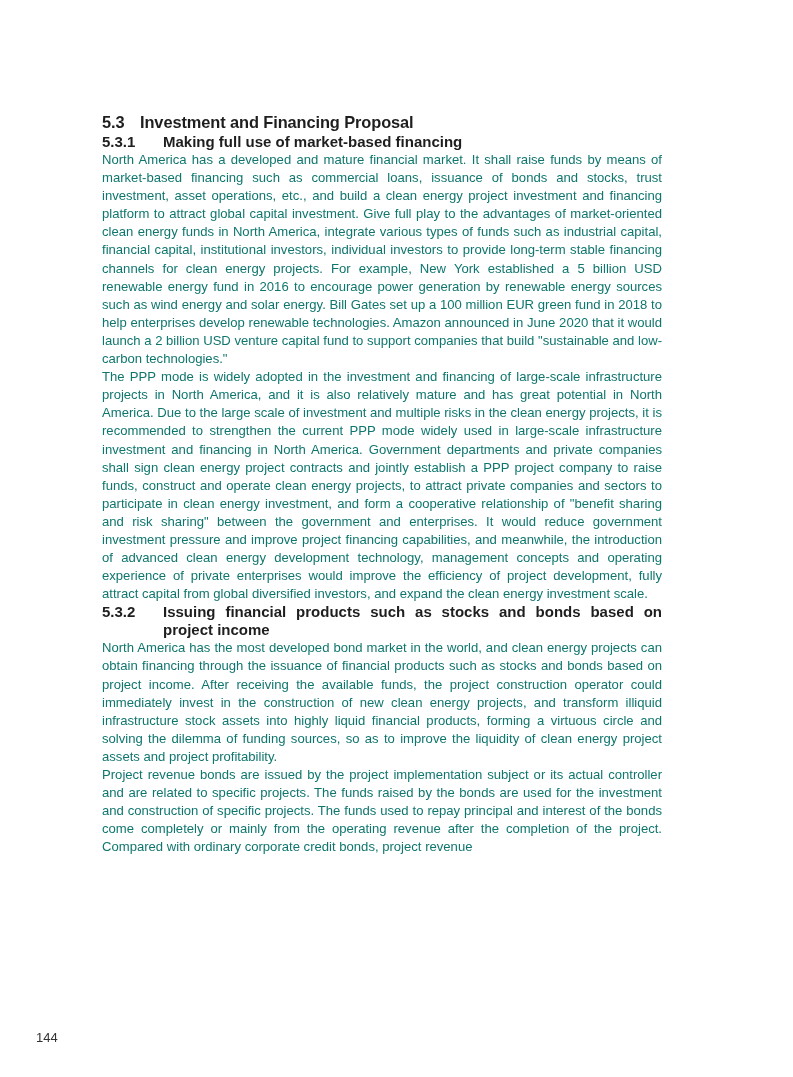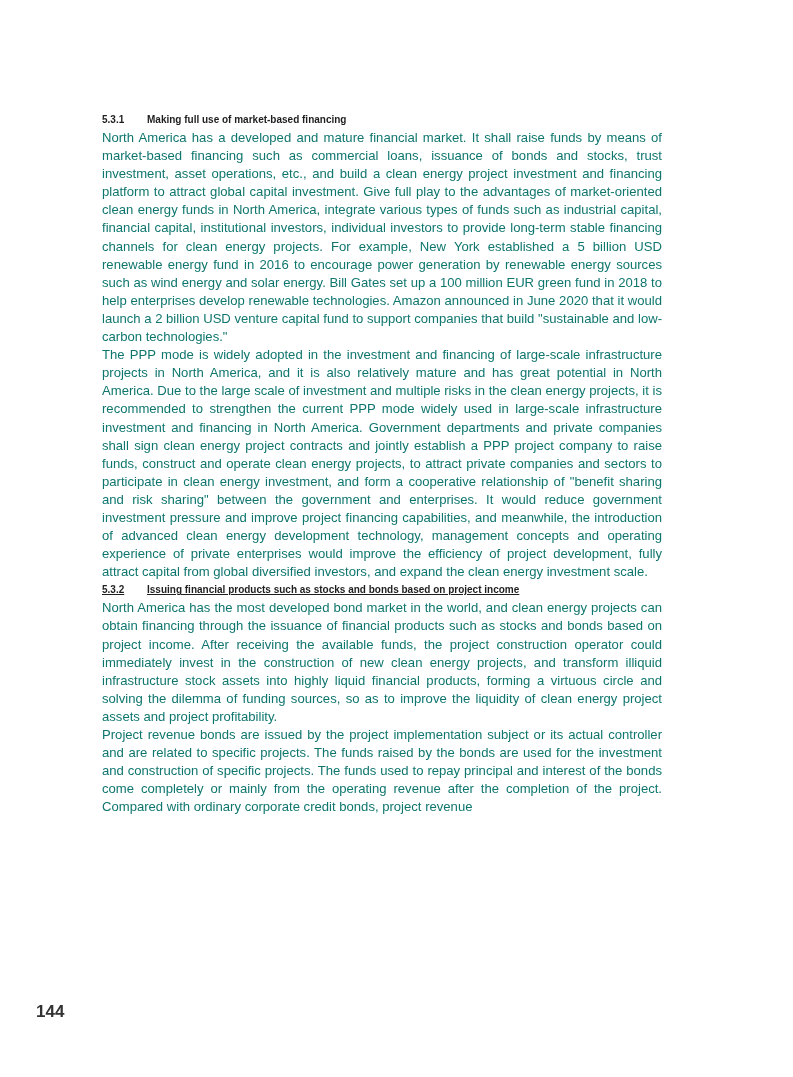--- a/index.html
+++ b/index.html
@@ -34,63 +34,66 @@
       font-weight: bold;
       color: #1e1e1e;
       line-height: 22px;
       letter-spacing: -0.1px;
     }
     h1.section-title .num {
       display: inline-block;
       width: 38px;
     }
     h2.subsection-title {
-      font-size: 10px;
+      font-size: 15px;
       font-weight: bold;
       color: #1e1e1e;
       line-height: 18px;
       margin: 0;
       display: flex;
+      gap: 16px;
     }
     h2.subsection-title .num {
       flex: 0 0 45px;
     }
     h2.subsection-title .txt {
       flex: 1;
       text-align: justify;
     }
     .h2a { margin-top: 11px; }
     p.body {
       margin: 0;
       font-size: 13.1px;
       line-height: 18.1px;
       text-align: justify;
       color: #0f766e;
       hyphens: none;
     }
     .p1 { margin-top: 15px; }
     .p2 { margin-top: 18px; }
-    .h2b { margin-top: 18px; text-decoration: underline; }
+    .h2b { margin-top: 18px; }
     .p3 { margin-top: 15px; }
     .p4 { margin-top: 18px; }
     .page-number {
       position: absolute;
       left: 36px;
-      top: 1002px;
-      font-size: 17px;
+      top: 1030px;
+      font-size: 13px;
       color: #333333;
-      font-weight: bold;
     }
   </style>
 </head>
 <body>
 
 <div class="page">
   <div class="content">
 
+    <h1 class="section-title">
+      <span class="num">5.3</span><span>Investment and Financing Proposal</span>
+    </h1>
 
     <h2 class="subsection-title h2a">
       <span class="num">5.3.1</span>
       <span class="txt">Making full use of market-based financing</span>
     </h2>
 
     <p class="body p1">North America has a developed and mature financial market. It shall raise funds by means of market-based financing such as commercial loans, issuance of bonds and stocks, trust investment, asset operations, etc., and build a clean energy project investment and financing platform to attract global capital investment. Give full play to the advantages of market-oriented clean energy funds in North America, integrate various types of funds such as industrial capital, financial capital, institutional investors, individual investors to provide long-term stable financing channels for clean energy projects. For example, New York established a 5 billion USD renewable energy fund in 2016 to encourage power generation by renewable energy sources such as wind energy and solar energy. Bill Gates set up a 100 million EUR green fund in 2018 to help enterprises develop renewable technologies. Amazon announced in June 2020 that it would launch a 2 billion USD venture capital fund to support companies that build "sustainable and low-carbon technologies."</p>
 
     <p class="body p2">The PPP mode is widely adopted in the investment and financing of large-scale infrastructure projects in North America, and it is also relatively mature and has great potential in North America. Due to the large scale of investment and multiple risks in the clean energy projects, it is recommended to strengthen the current PPP mode widely used in large-scale infrastructure investment and financing in North America. Government departments and private companies shall sign clean energy project contracts and jointly establish a PPP project company to raise funds, construct and operate clean energy projects, to attract private companies and sectors to participate in clean energy investment, and form a cooperative relationship of "benefit sharing and risk sharing" between the government and enterprises. It would reduce government investment pressure and improve project financing capabilities, and meanwhile, the introduction of advanced clean energy development technology, management concepts and operating experience of private enterprises would improve the efficiency of project development, fully attract capital from global diversified investors, and expand the clean energy investment scale.</p>
 

